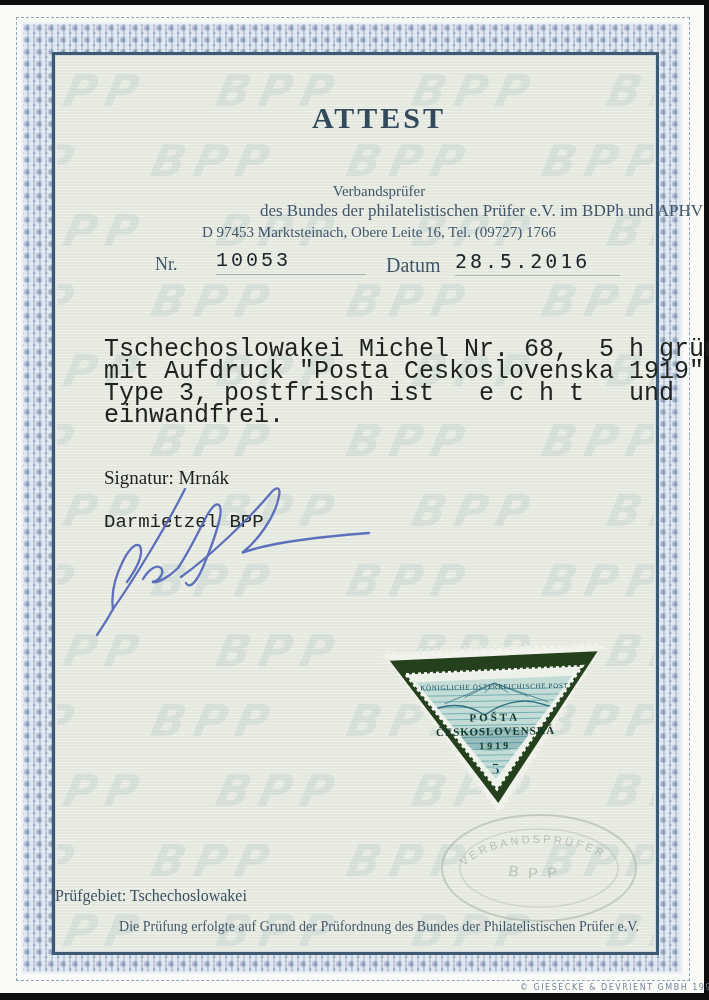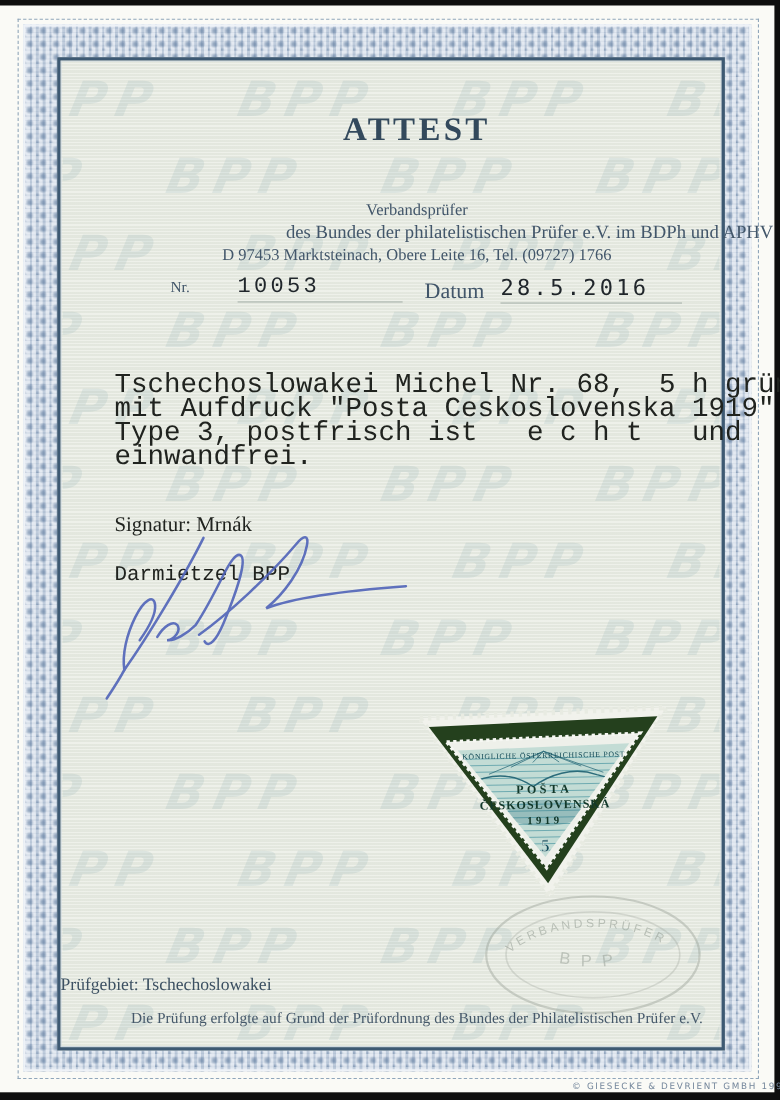--- a/index.html
+++ b/index.html
@@ -37,21 +37,21 @@
   .examiner-name{position:absolute;left:0;top:98px;width:100%;text-align:center;
         font-size:25px;font-weight:600;letter-spacing:1px;color:#3a4f62;}
   .examiner-role{position:absolute;left:0;top:128px;width:100%;text-align:center;
         font-size:15px;color:#42566a;}
   .assoc-line{position:absolute;left:0;top:146px;width:100%;text-align:right;
         font-size:17px;color:#42566a;}
   .addr-line{position:absolute;left:0;top:169px;width:100%;text-align:center;
         font-size:15px;color:#42566a;}
 
   .nr-row{position:absolute;left:0;top:194px;width:100%;height:30px;}
-  .nr-label{position:absolute;left:100px;top:5px;font-size:14px;color:#42566a;}
+  .nr-label{position:absolute;left:100px;top:5px;font-size:18px;color:#42566a;}
   .nr-value{position:absolute;left:161px;top:0;min-width:150px;
         font-family:Liberation Mono, monospace;font-size:20px;letter-spacing:3px;color:#20262b;
         border-bottom:1px solid #a9b3ad;padding-bottom:2px;}
   .dat-label{position:absolute;left:331px;top:5px;font-size:20px;color:#42566a;}
   .dat-value{position:absolute;left:400px;top:0;min-width:165px;
         font-family:"DejaVu Sans Mono",monospace;font-size:20px;letter-spacing:3px;color:#20262b;
         border-bottom:1px solid #a9b3ad;padding-bottom:2px;}
 
   .body-text{position:absolute;left:49px;top:284px;margin:0;
         font-family:"Liberation Mono",monospace;font-size:25px;line-height:22px;

